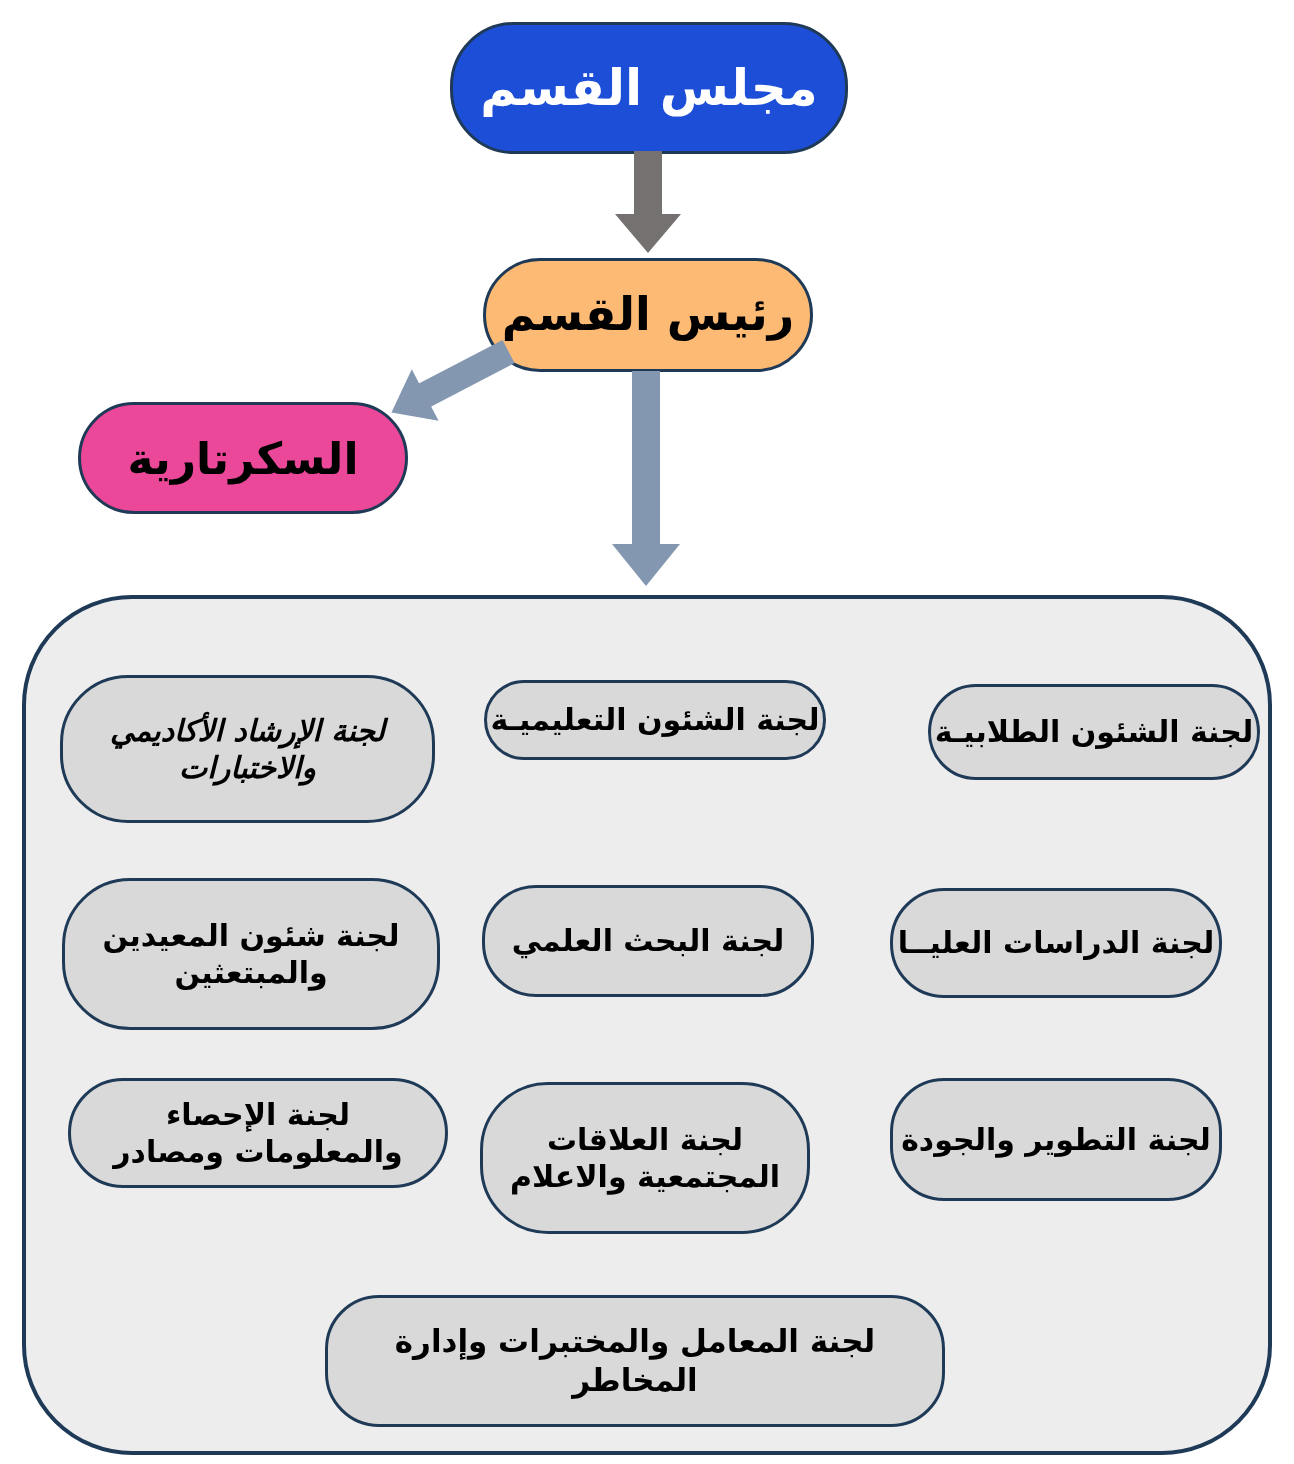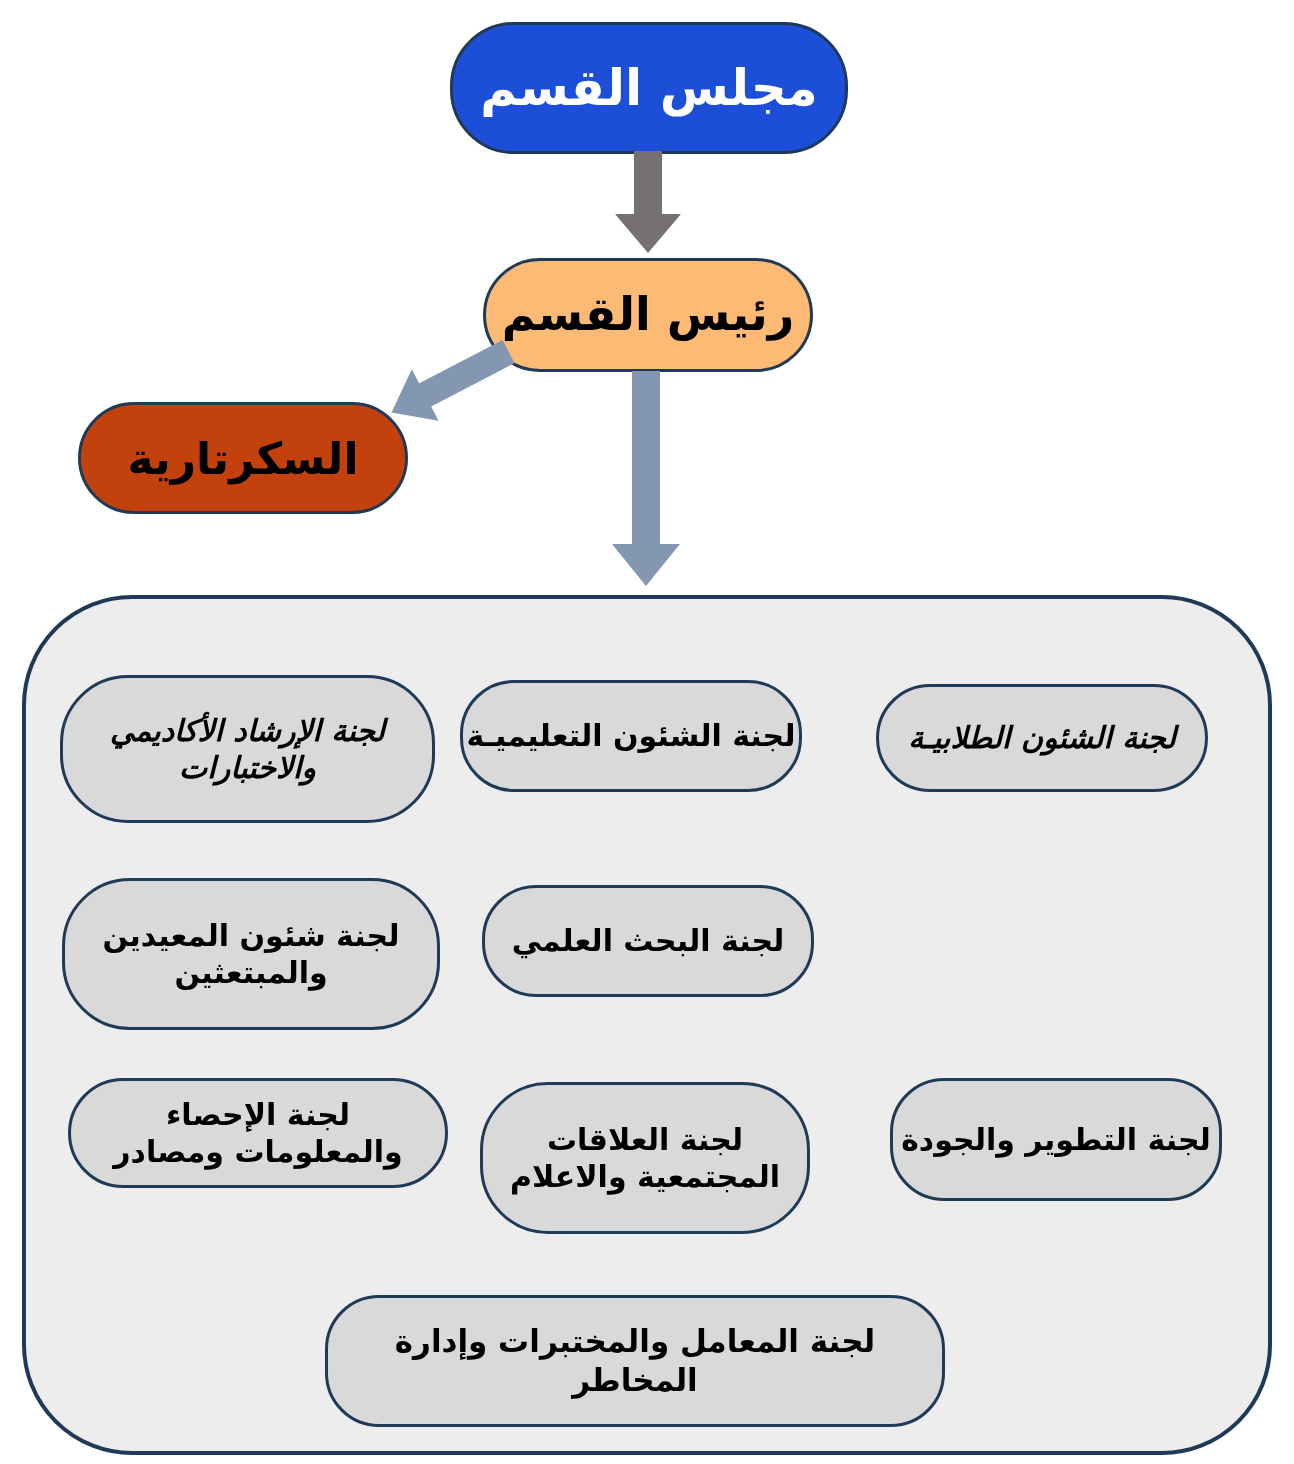--- a/index.html
+++ b/index.html
@@ -29,40 +29,40 @@
     left: 450px; top: 22px; width: 398px; height: 132px;
     background: #1d4ed8; color: #ffffff;
     border-radius: 64px; font-size: 50px;
   }
   .head {
     left: 483px; top: 258px; width: 330px; height: 114px;
     background: #fdba74; border-radius: 57px; font-size: 46px;
   }
   .secretariat {
     left: 78px; top: 402px; width: 330px; height: 112px;
-    background: #c2410c; border-radius: 56px; font-size: 44px;
+    background: #ec4899; border-radius: 56px; font-size: 44px;
   }
   .container-box {
     position: absolute;
     left: 22px; top: 595px; width: 1250px; height: 860px;
     box-sizing: border-box;
     background: #ededee;
     border: 4px solid #1f3a57;
     border-radius: 110px;
   }
   .committee {
     background: #d9d9d9;
     border-width: 3px;
     font-size: 30px;
     border-radius: 54px;
   }
   .c-tall { border-radius: 68px; }
   
-  .c-students    { left: 876px; top: 684px;  width: 332px; height: 108px; font-style: italic; }
-  .c-education   { left: 460px; top: 680px;  width: 342px; height: 112px; }
+  .c-students    { left: 928px; top: 684px;  width: 332px; height: 96px; }
+  .c-education   { left: 484px; top: 680px;  width: 342px; height: 80px; }
   .c-advising    { left: 60px;  top: 675px;  width: 375px; height: 148px; font-style: italic; }
   
   .c-graduate    { left: 890px; top: 888px;  width: 332px; height: 110px; }
   .c-research    { left: 482px; top: 885px;  width: 332px; height: 112px; }
   .c-ta          { left: 62px;  top: 878px;  width: 378px; height: 152px; }
   
   .c-quality     { left: 890px; top: 1078px; width: 332px; height: 123px; }
   .c-community   { left: 480px; top: 1082px; width: 330px; height: 152px; }
   .c-statistics  { left: 68px;  top: 1078px; width: 380px; height: 110px; }
   
@@ -125,20 +125,21 @@
   <div class="arrow-part blue-shaft"></div>
   <div class="arrow-part blue-head"></div>
 
   <div class="container-box"></div>
 
   <div class="node committee c-students">لجنة الشئون الطلابيـة</div>
   <div class="node committee c-education">لجنة الشئون التعليميـة</div>
   <div class="node committee c-tall c-advising">لجنة الإرشاد الأكاديمي
 والاختبارات</div>
 
+  <div class="node committee c-graduate">لجنة الدراسات العليــا</div>
   <div class="node committee c-research">لجنة البحث العلمي</div>
   <div class="node committee c-tall c-ta">لجنة شئون المعيدين
 والمبتعثين</div>
 
   <div class="node committee c-quality">لجنة التطوير والجودة</div>
   <div class="node committee c-tall c-community">لجنة العلاقات
 المجتمعية والاعلام</div>
   <div class="node committee c-tall c-statistics">لجنة الإحصاء
 والمعلومات ومصادر</div>
 

